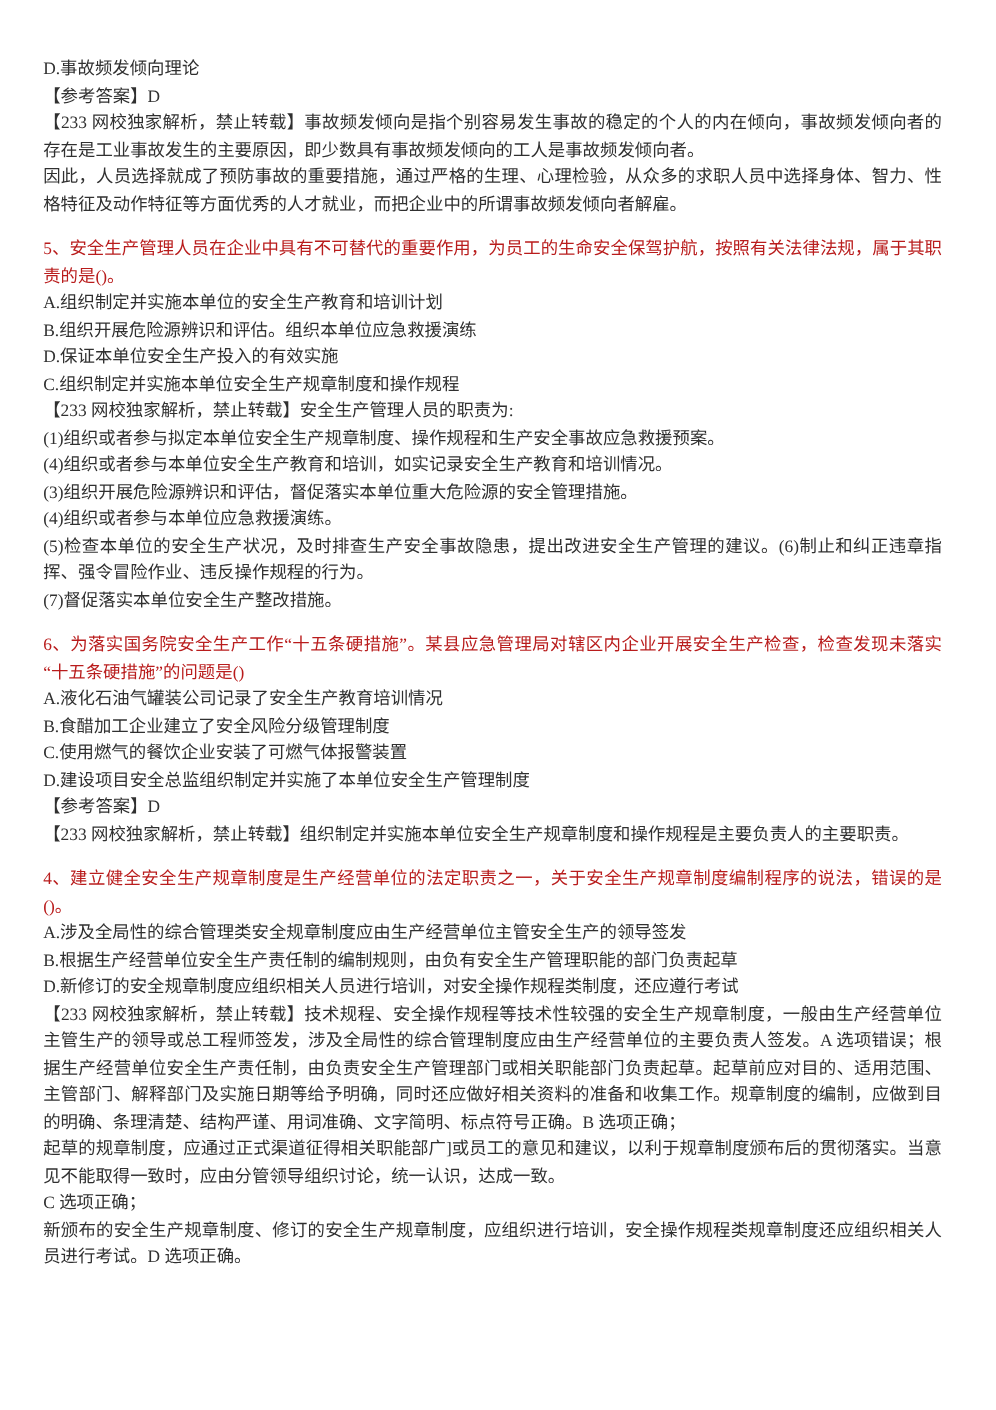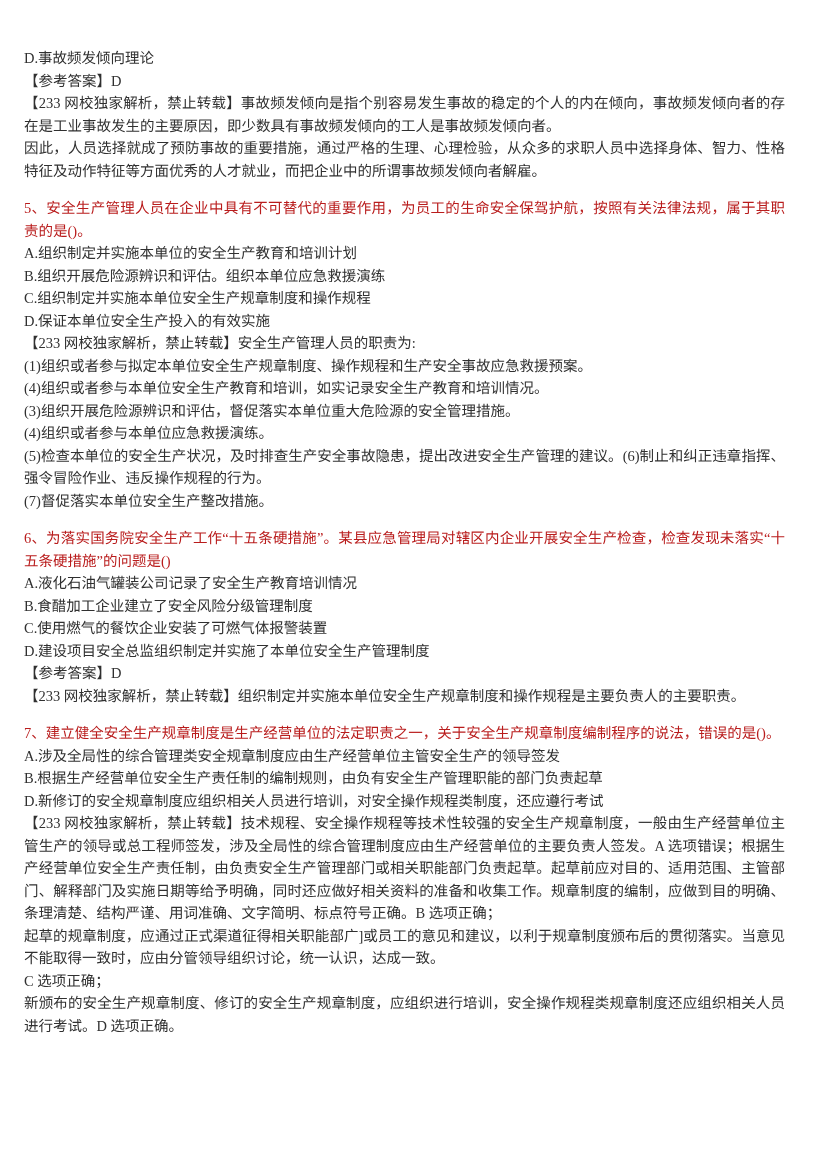--- a/index.html
+++ b/index.html
@@ -10,21 +10,21 @@
   body {
     width: 830px;
     height: 1175px;
     overflow: hidden;
     font-family: "Liberation Serif", "DejaVu Serif", serif;
   }
   .page {
     box-sizing: border-box;
     width: 830px;
     height: 1175px;
-    padding: 47px 45px 0 24px;
+    padding: 47px 45px 0 36px;
     background: #ffffff;
   }
   .block { margin: 0; }
   .block + .block { margin-top: 15px; }
   p {
     margin: 0;
     font-size: 14.5px;
     line-height: 22.5px;
     color: #303030;
     text-align: justify;
@@ -43,43 +43,43 @@
     <p>D.事故频发倾向理论</p>
     <p>【参考答案】D</p>
     <p>【233 网校独家解析，禁止转载】事故频发倾向是指个别容易发生事故的稳定的个人的内在倾向，事故频发倾向者的存在是工业事故发生的主要原因，即少数具有事故频发倾向的工人是事故频发倾向者。</p>
     <p>因此，人员选择就成了预防事故的重要措施，通过严格的生理、心理检验，从众多的求职人员中选择身体、智力、性格特征及动作特征等方面优秀的人才就业，而把企业中的所谓事故频发倾向者解雇。</p>
   </section>
 
   <section class="block">
     <p class="stem">5、安全生产管理人员在企业中具有不可替代的重要作用，为员工的生命安全保驾护航，按照有关法律法规，属于其职责的是()。</p>
     <p>A.组织制定并实施本单位的安全生产教育和培训计划</p>
     <p>B.组织开展危险源辨识和评估。组织本单位应急救援演练</p>
+    <p>D.保证本单位安全生产投入的有效实施</p>
     <p>C.组织制定并实施本单位安全生产规章制度和操作规程</p>
-    <p>D.保证本单位安全生产投入的有效实施</p>
     <p>【233 网校独家解析，禁止转载】安全生产管理人员的职责为:</p>
     <p>(1)组织或者参与拟定本单位安全生产规章制度、操作规程和生产安全事故应急救援预案。</p>
     <p>(4)组织或者参与本单位安全生产教育和培训，如实记录安全生产教育和培训情况。</p>
     <p>(3)组织开展危险源辨识和评估，督促落实本单位重大危险源的安全管理措施。</p>
     <p>(4)组织或者参与本单位应急救援演练。</p>
     <p>(5)检查本单位的安全生产状况，及时排查生产安全事故隐患，提出改进安全生产管理的建议。(6)制止和纠正违章指挥、强令冒险作业、违反操作规程的行为。</p>
     <p>(7)督促落实本单位安全生产整改措施。</p>
   </section>
 
   <section class="block">
     <p class="stem">6、为落实国务院安全生产工作“十五条硬措施”。某县应急管理局对辖区内企业开展安全生产检查，检查发现未落实“十五条硬措施”的问题是()</p>
     <p>A.液化石油气罐装公司记录了安全生产教育培训情况</p>
     <p>B.食醋加工企业建立了安全风险分级管理制度</p>
     <p>C.使用燃气的餐饮企业安装了可燃气体报警装置</p>
     <p>D.建设项目安全总监组织制定并实施了本单位安全生产管理制度</p>
     <p>【参考答案】D</p>
     <p>【233 网校独家解析，禁止转载】组织制定并实施本单位安全生产规章制度和操作规程是主要负责人的主要职责。</p>
   </section>
 
   <section class="block">
-    <p class="stem">7、建立健全安全生产规章制度是生产经营单位的法定职责之一，关于安全生产规章制度编制程序的说法，错误的是()。</p>
+    <p class="stem">4、建立健全安全生产规章制度是生产经营单位的法定职责之一，关于安全生产规章制度编制程序的说法，错误的是()。</p>
     <p>A.涉及全局性的综合管理类安全规章制度应由生产经营单位主管安全生产的领导签发</p>
     <p>B.根据生产经营单位安全生产责任制的编制规则，由负有安全生产管理职能的部门负责起草</p>
     <p>D.新修订的安全规章制度应组织相关人员进行培训，对安全操作规程类制度，还应遵行考试</p>
     <p>【233 网校独家解析，禁止转载】技术规程、安全操作规程等技术性较强的安全生产规章制度，一般由生产经营单位主管生产的领导或总工程师签发，涉及全局性的综合管理制度应由生产经营单位的主要负责人签发。A 选项错误；根据生产经营单位安全生产责任制，由负责安全生产管理部门或相关职能部门负责起草。起草前应对目的、适用范围、主管部门、解释部门及实施日期等给予明确，同时还应做好相关资料的准备和收集工作。规章制度的编制，应做到目的明确、条理清楚、结构严谨、用词准确、文字简明、标点符号正确。B 选项正确；</p>
     <p>起草的规章制度，应通过正式渠道征得相关职能部广]或员工的意见和建议，以利于规章制度颁布后的贯彻落实。当意见不能取得一致时，应由分管领导组织讨论，统一认识，达成一致。</p>
     <p>C 选项正确；</p>
     <p>新颁布的安全生产规章制度、修订的安全生产规章制度，应组织进行培训，安全操作规程类规章制度还应组织相关人员进行考试。D 选项正确。</p>
   </section>
 
 </div>

